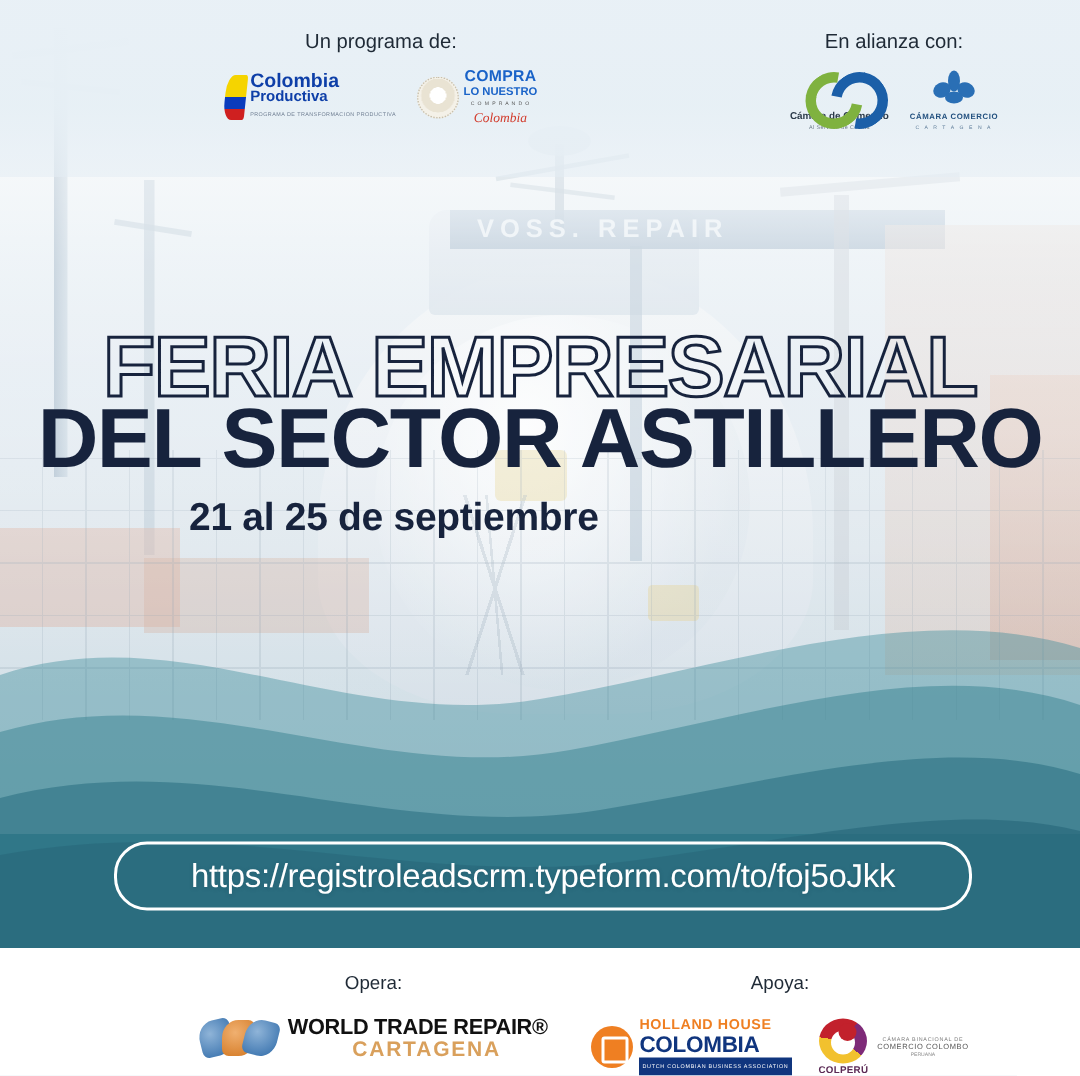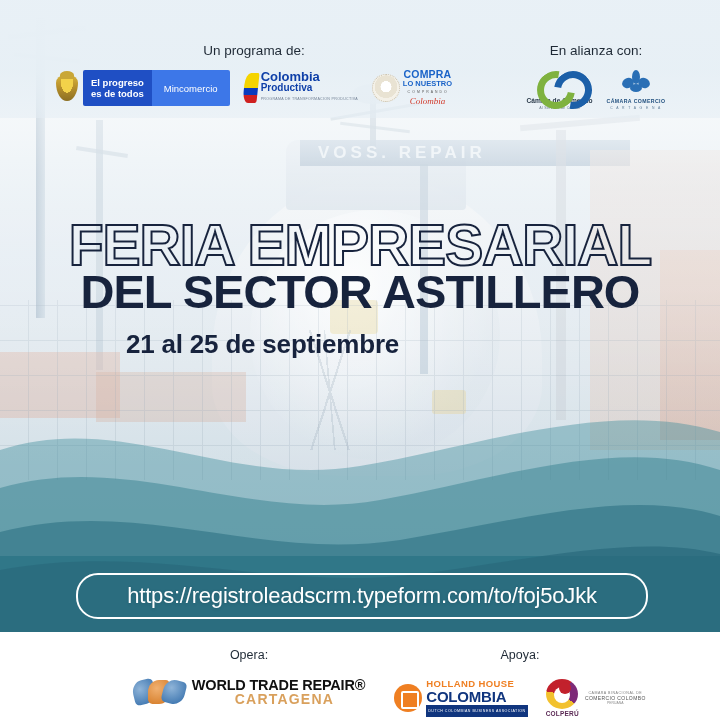--- a/index.html
+++ b/index.html
@@ -86,21 +86,21 @@
     background:linear-gradient(180deg,rgba(232,240,246,.97) 0%,rgba(230,239,245,.93) 60%,rgba(228,237,244,.55) 100%);}
 
   
   .waves{position:absolute;left:0;top:392px;width:720px;height:240px;overflow:hidden;}
   .waves svg{display:block;width:720px;height:240px;}
 
   
   .tealbase{position:absolute;left:0;top:556px;width:720px;height:76px;background:#2e7385;}
 
   
-  .toprow{position:absolute;left:0;top:43px;width:720px;height:90px;}
+  .toprow{position:absolute;left:0;top:20px;width:720px;height:90px;}
   .lbl{font-size:13.5px;color:#1f2a36;font-weight:500;text-align:center;}
   .left-group{position:absolute;left:24px;top:0;width:460px;}
   .right-group{position:absolute;left:490px;top:0;width:212px;}
   .logos{display:flex;align-items:center;justify-content:center;gap:14px;margin-top:12px;}
 
   
   .gov{display:flex;align-items:center;gap:5px;}
   .shield{width:22px;height:26px;background:
       radial-gradient(ellipse at 50% 30%,#f2d24a 0 38%,transparent 39%),
       linear-gradient(180deg,#d8b43c 0%,#b8912c 45%,#8c6f22 100%);
@@ -147,36 +147,36 @@
   .cc2-mark{width:36px;height:26px;position:relative;}
   .cc2-mark i{position:absolute;background:#2a6fb5;border-radius:50% 50% 50% 50%;display:block;}
   .cc2 .t1{font-size:5.2px;color:#22507f;font-weight:700;letter-spacing:.4px;}
   .cc2 .t2{font-size:3.4px;color:#5f7d99;letter-spacing:1.4px;}
 
   
   .headline{position:absolute;left:0;top:218px;width:720px;}
   .h1{font-size:57px;font-weight:800;letter-spacing:-1px;line-height:54px;
     color:transparent;-webkit-text-stroke:2px #17233d;
     text-align:center;font-family:"Liberation Sans",sans-serif;white-space:nowrap;}
-  .h2{font-size:47px;font-weight:800;letter-spacing:-1px;line-height:46px;
+  .h2{font-size:56px;font-weight:800;letter-spacing:-1px;line-height:46px;
     color:#17233d;text-align:center;margin-top:-3px;white-space:nowrap;
     font-family:"Liberation Sans",sans-serif;}
   .daterow{position:relative;width:666px;height:74px;margin-top:-2px;}
   .dates{position:absolute;left:126px;top:16px;font-size:26px;font-weight:700;color:#17233d;
     letter-spacing:-.2px;}
   .year{position:absolute;left:418px;top:-12px;font-size:78px;font-weight:800;line-height:78px;
     color:transparent;-webkit-text-stroke:2.4px #ffffff;letter-spacing:-2px;
     text-shadow:2px 3px 5px rgba(90,110,130,.35);}
 
   
   .tag{position:absolute;left:0;top:474px;width:720px;text-align:center;color:#fff;
     font-size:21.5px;line-height:30px;font-weight:400;
     text-shadow:0 1px 4px rgba(20,60,70,.30);}
   .urlbox{position:absolute;left:76px;top:561px;width:568px;height:42px;
-    border:2px solid #fff;border-radius:22px;display:flex;align-items:center;justify-content:center;margin-top:12px;}
+    border:2px solid #fff;border-radius:22px;display:flex;align-items:center;justify-content:center;}
   .urltxt{color:#fff;font-size:22px;font-weight:500;letter-spacing:-.2px;
     text-shadow:0 1px 3px rgba(20,60,70,.25);}
 
   
   .footer{position:absolute;left:0;top:632px;width:720px;height:105px;background:#fff;}
   .f-col{position:absolute;text-align:center;}
   .f-lbl{font-size:12.5px;color:#1f2a36;font-weight:500;}
   .f-logos{display:flex;align-items:center;justify-content:center;gap:18px;margin-top:16px;}
 
   
@@ -269,32 +269,20 @@
         <path d="M0,178 C150,150 280,200 420,182 C540,166 640,142 720,162 L720,240 L0,240 Z" fill="#2a6a7c" opacity="0.70"></path>
       </svg>
     </div>
 
     <div class="toprow">
 
       <div class="left-group">
         <div class="lbl">Un programa de:</div>
         <div class="logos">
 
-          <div class="gov">
-            <div class="shield"></div>
-            <div class="govbar">
-              <div class="gov-a">
-                <span>
-                  <span>El progreso</span><br>
-                  <span>es de todos</span>
-                </span>
-              </div>
-              <div class="gov-b">Mincomercio</div>
-            </div>
-          </div>
 
           <div class="cp">
             <div class="cp-flag"></div>
             <div class="cp-txt">
               <div class="l1">Colombia</div>
               <div class="l2">Productiva</div>
               <div class="l3">PROGRAMA DE TRANSFORMACION PRODUCTIVA</div>
             </div>
           </div>
 

